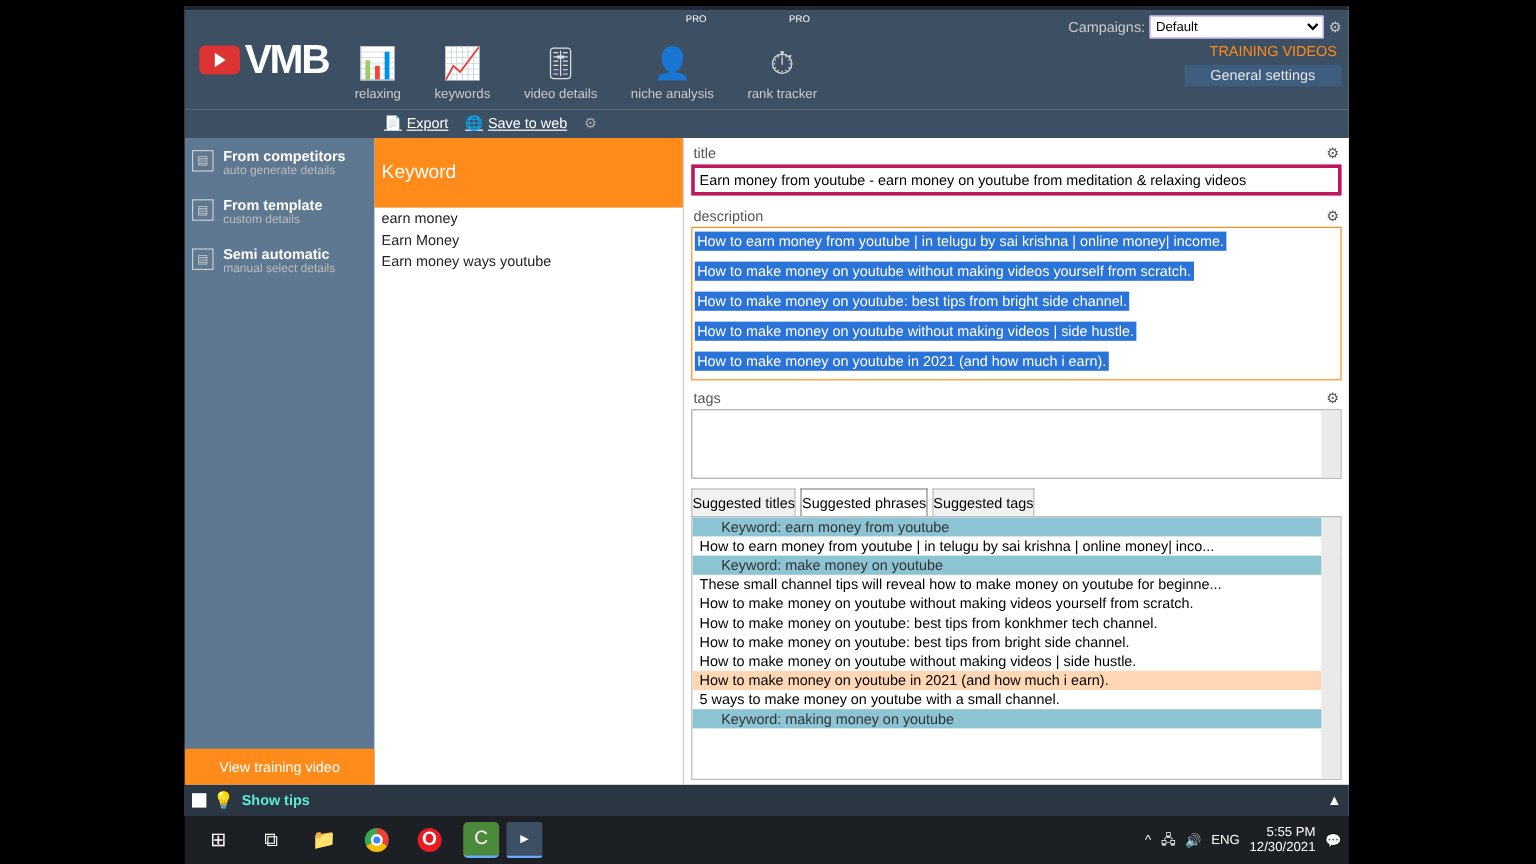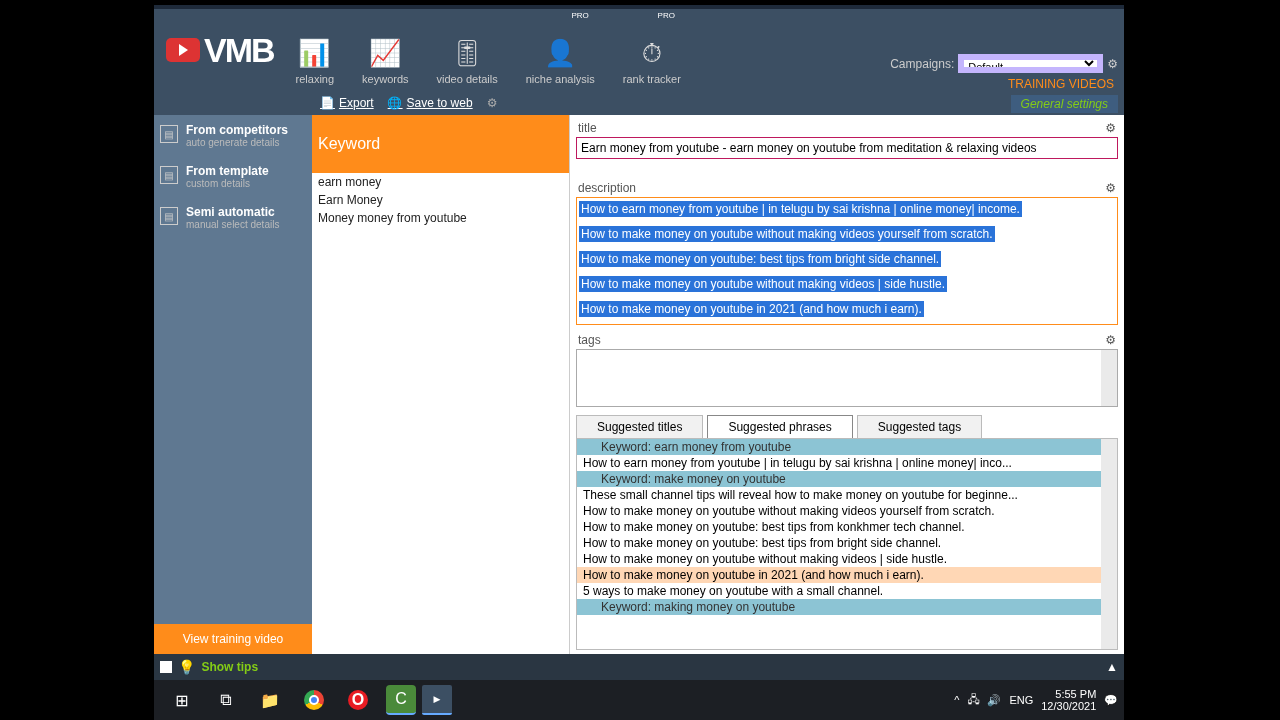--- a/index.html
+++ b/index.html
@@ -7,60 +7,60 @@
 .app-window { position: absolute; left: 154px; top: 5px; width: 970px; height: 675px; background: #fff; display: flex; flex-direction: column; }
 .title-bar { height: 4px; background: #1e2a3a; }
 .header { background: #3c4f63; height: 82px; display: flex; align-items: center; padding: 0 4px; position: relative; }
 .logo { display: flex; align-items: center; padding: 0 8px; font-size: 34px; font-weight: 900; color: #fff; letter-spacing: -2px; }
 .logo-play { width: 34px; height: 24px; background: #d33; border-radius: 5px; display: inline-flex; align-items: center; justify-content: center; margin-right: 4px; }
 .logo-play::before { content: ''; border-left: 9px solid #fff; border-top: 6px solid transparent; border-bottom: 6px solid transparent; }
 .nav-item { display: flex; flex-direction: column; align-items: center; justify-content: flex-end; color: #ccc; font-size: 11px; padding: 0 14px; height: 82px; cursor: pointer; position: relative; }
 .nav-item .icon { font-size: 26px; margin-bottom: 4px; color: #ddd; }
 .nav-item .label { margin-bottom: 6px; }
 .pro-badge { position: absolute; top: 2px; right: 20px; font-size: 8px; color: #fff; }
-.header-right { position: absolute; right: 6px; top: 4px; display: flex; flex-direction: column; align-items: flex-end; gap: 2px; margin-top: 41px; }
+.header-right { position: absolute; right: 6px; top: 4px; display: flex; flex-direction: column; align-items: flex-end; gap: 2px; }
 .campaigns-row { display: flex; align-items: center; gap: 4px; color: #ccc; font-size: 12px; }
-.campaigns-row select { width: 145px; height: 19px; font-size: 11px; background: #fff; border: 6px solid #c4b5fd; }
+.campaigns-row select { width: 145px; height: 19px; font-size: 11px; background: #fff; border: 1px solid #c4b5fd; }
 .campaigns-row .gear { color: #ccc; cursor: pointer; }
 .training-link { color: #ff8c1a; font-size: 12px; padding: 2px 4px; cursor: pointer; }
-.settings-link { color: #84cc16; font-size: 12px; padding: 2px 10px; cursor: pointer; background: rgba(74,163,255,0.18); font-style: italic; }
+.settings-link { color: #e5e5e5; font-size: 12px; padding: 2px 22px; cursor: pointer; background: rgba(74,163,255,0.18); }
 .toolbar { background: #3c4f63; height: 24px; display: flex; align-items: center; padding-left: 166px; gap: 14px; }
 .toolbar a { color: #fff; font-size: 12px; text-decoration: underline; cursor: pointer; display: flex; align-items: center; gap: 4px; }
 .toolbar .t-icon { font-size: 12px; }
 .body-area { flex: 1; display: flex; overflow: hidden; }
 .sidebar { width: 158px; background: #5f7891; display: flex; flex-direction: column; position: relative; }
 .side-item { display: flex; gap: 8px; padding: 8px 6px; color: #fff; cursor: pointer; align-items: flex-start; }
 .side-item .s-icon { width: 18px; height: 18px; border: 1px solid #ccc; display: flex; align-items: center; justify-content: center; font-size: 10px; color: #ccc; margin-top: 2px; }
 .side-item .s-title { font-size: 12px; font-weight: bold; }
 .side-item .s-sub { font-size: 10px; color: #bbb; }
 .sidebar-footer { position: absolute; bottom: 0; left: 0; right: 0; background: #ff8c1a; color: #fff; text-align: center; font-size: 12px; padding: 8px 0; cursor: pointer; }
 .main { flex: 1; display: flex; background: #fff; }
 .keyword-panel { width: 258px; display: flex; flex-direction: column; border-right: 1px solid #ccc; }
 .kw-header { background: #ff8c1a; color: #fff; font-size: 16px; padding: 20px 6px; }
 .kw-list div { font-size: 12px; padding: 2px 6px; color: #222; cursor: pointer; }
 .fields { flex: 1; padding: 4px 6px; overflow: hidden; display: flex; flex-direction: column; }
 .field-label { font-size: 12px; color: #555; padding: 2px 2px; display: flex; justify-content: space-between; align-items: center; }
 .field-label .gear { cursor: pointer; color: #555; }
-.title-input { width: 100%; border: 1px solid #be185d; font-size: 12px; padding: 3px 4px; }
+.title-input { width: 100%; border: 3px solid #be185d; font-size: 12px; padding: 3px 4px; }
 .desc-box { border: 1px solid #ff8c1a; min-height: 128px; padding: 3px 2px; display: flex; flex-direction: column; gap: 9px; align-items: flex-start; }
 .desc-box span { background: #2a73d9; color: #fff; font-size: 12px; padding: 1px 2px; display: inline; }
 .tags-box { border: 1px solid #aaa; height: 58px; position: relative; }
 .tags-box .vscroll { position: absolute; right: 0; top: 0; width: 16px; height: 100%; background: #eaeaea; }
 .tabs { display: flex; gap: 4px; margin-top: 8px; }
-.tab { font-size: 12px; padding: 4px 20px; border: 1px solid #bbb; border-bottom: none; background: #f1f1f1; cursor: pointer; }
+.tab { font-size: 12px; padding: 4px 0; border: 1px solid #bbb; border-bottom: none; background: #f1f1f1; cursor: pointer; }
 .tab.active { background: #fff; border-color: #888; position: relative; z-index: 2; }
 .suggestions { border: 1px solid #bbb; flex: 1; overflow: hidden; position: relative; font-size: 12px; }
 .suggestions .row { padding: 1px 6px; white-space: nowrap; overflow: hidden; text-overflow: ellipsis; }
 .suggestions .kw-row { background: #8cc4d4; color: #333; padding-left: 24px; font-style: normal; }
 .suggestions .hl { background: #ffd7b5; }
 .suggestions .vscroll { position: absolute; right: 0; top: 0; width: 16px; height: 100%; background: #eaeaea; }
 .status-bar { background: #2a3642; height: 26px; display: flex; align-items: center; padding: 0 6px; gap: 6px; }
 .status-bar .sq { width: 12px; height: 12px; background: #fff; }
 .status-bar .bulb { color: #fff; font-size: 14px; }
-.status-bar .tips { color: #84cc16; font-size: 12px; font-weight: bold; }
+.status-bar .tips { color: #5eead4; font-size: 12px; font-weight: bold; }
 .status-bar .arrow { margin-left: auto; color: #fff; font-size: 12px; }
 .taskbar { position: absolute; bottom: 0; left: 154px; width: 970px; height: 40px; background: #1c1f24; display: flex; align-items: center; padding: 0 6px; }
 .tb-item { width: 44px; height: 36px; display: flex; align-items: center; justify-content: center; color: #fff; font-size: 16px; cursor: pointer; }
 .tb-item.active { border-bottom: 2px solid #6af; }
 .chrome-icon { width: 20px; height: 20px; border-radius: 50%; background: conic-gradient(#ea4335 0 120deg, #fbbc05 120deg 240deg, #34a853 240deg 360deg); position: relative; }
 .chrome-icon::after { content: ''; position: absolute; inset: 5px; background: #4285f4; border: 2px solid #fff; border-radius: 50%; }
 .opera-icon { width: 20px; height: 20px; border-radius: 50%; background: #e81c23; display: flex; align-items: center; justify-content: center; color: #fff; font-weight: bold; }
 .tray { margin-left: auto; display: flex; align-items: center; gap: 8px; color: #fff; font-size: 11px; }
 .tray .dt { text-align: right; line-height: 1.1; }
 </style>
@@ -144,32 +144,32 @@
       </div>
       <div class="sidebar-footer">View training video</div>
     </div>
 
     <div class="main">
       <div class="keyword-panel">
         <div class="kw-header">Keyword</div>
         <div class="kw-list">
           <div>earn money</div>
           <div>Earn Money</div>
-          <div>Money money from youtube</div>
+          <div>Earn money ways youtube</div>
         </div>
       </div>
 
       <div class="fields">
         <div class="field-label">
             <span>title</span>
             <span class="gear">⚙</span>
           </div>
         <input class="title-input" value="Earn money from youtube - earn money on youtube from meditation &amp; relaxing videos" style="">
 
-        <div class="field-label" style="margin-top:20px;align-items:flex-end;">
+        <div class="field-label" style="margin-top:8px;align-items:flex-end;">
             <span>description</span>
             <span class="gear">⚙</span>
           </div>
         <div class="desc-box">
           <span>How to earn money from youtube | in telugu by sai krishna | online money| income.</span>
           <span>How to make money on youtube without making videos yourself from scratch.</span>
           <span>How to make money on youtube: best tips from bright side channel.</span>
           <span>How to make money on youtube without making videos | side hustle.</span>
           <span>How to make money on youtube in 2021 (and how much i earn).</span>
         </div>

